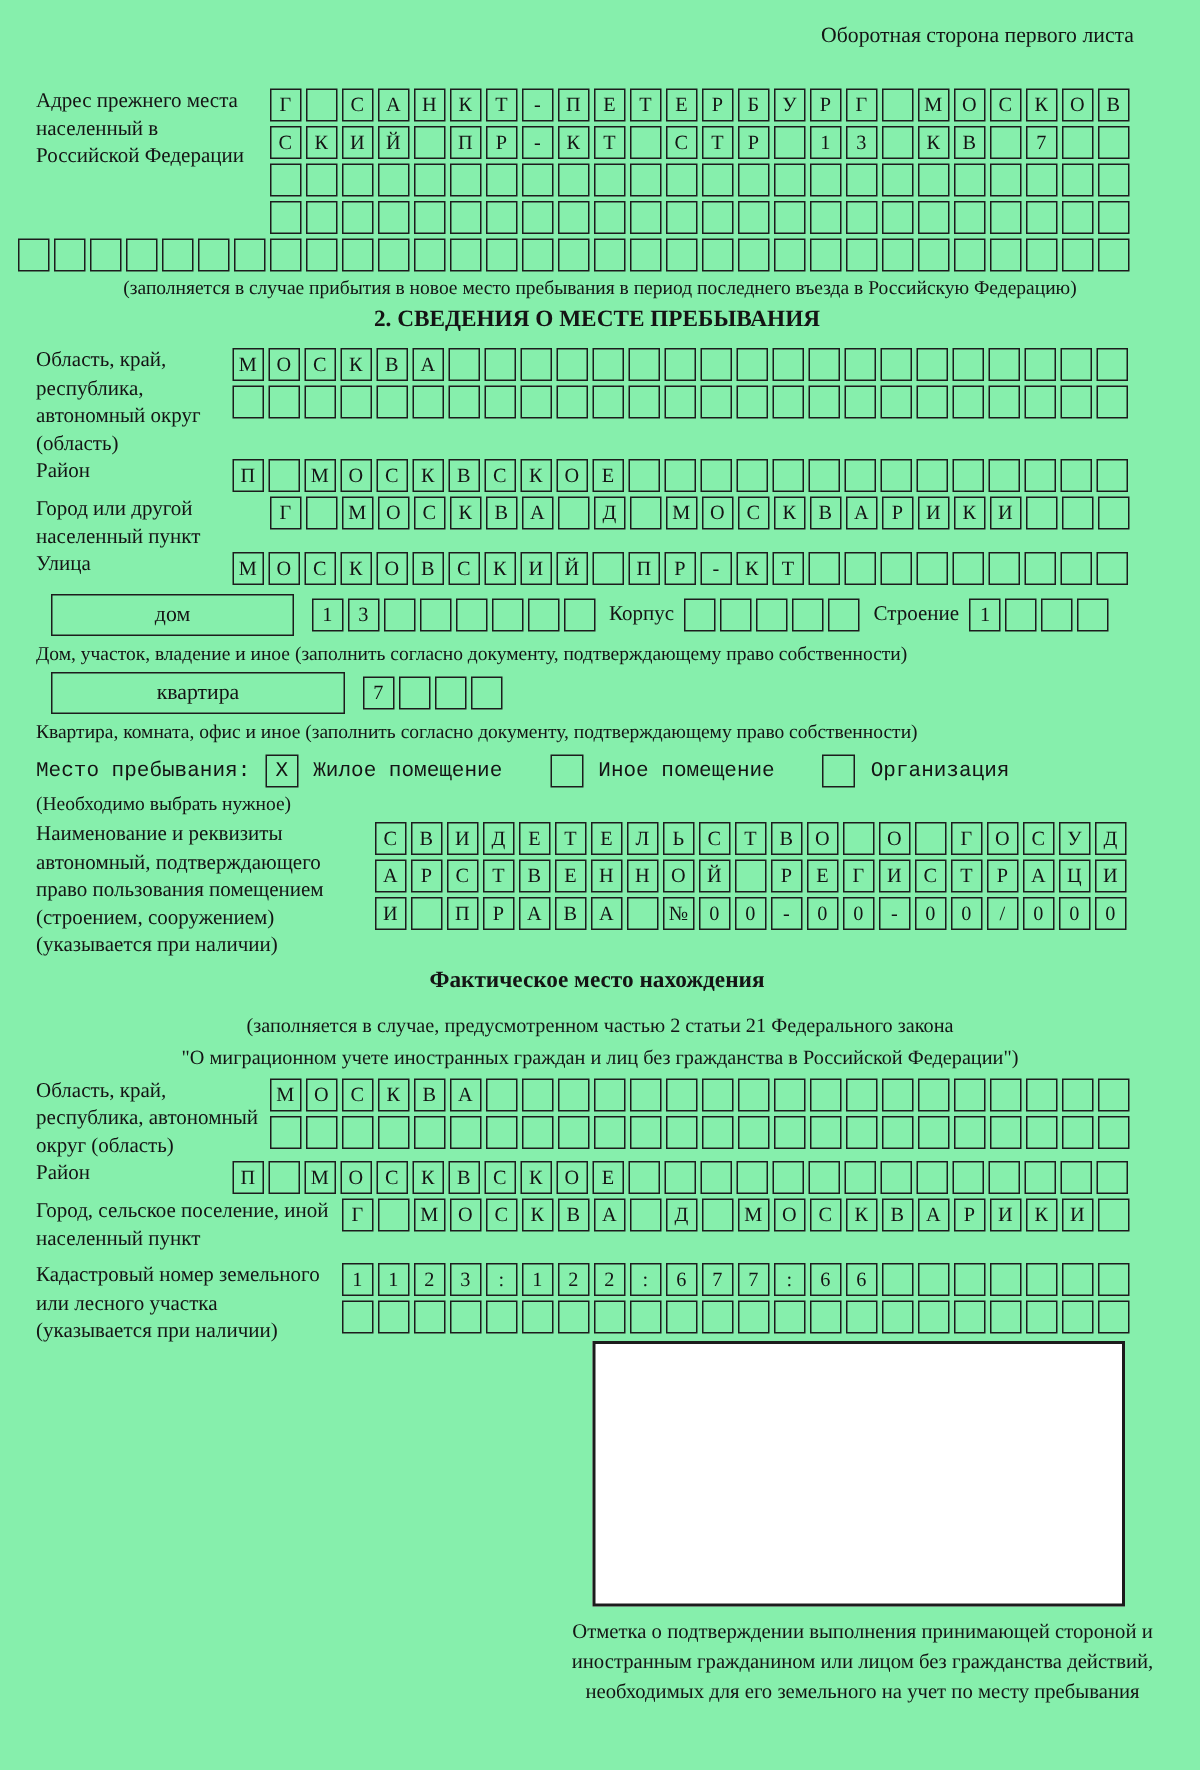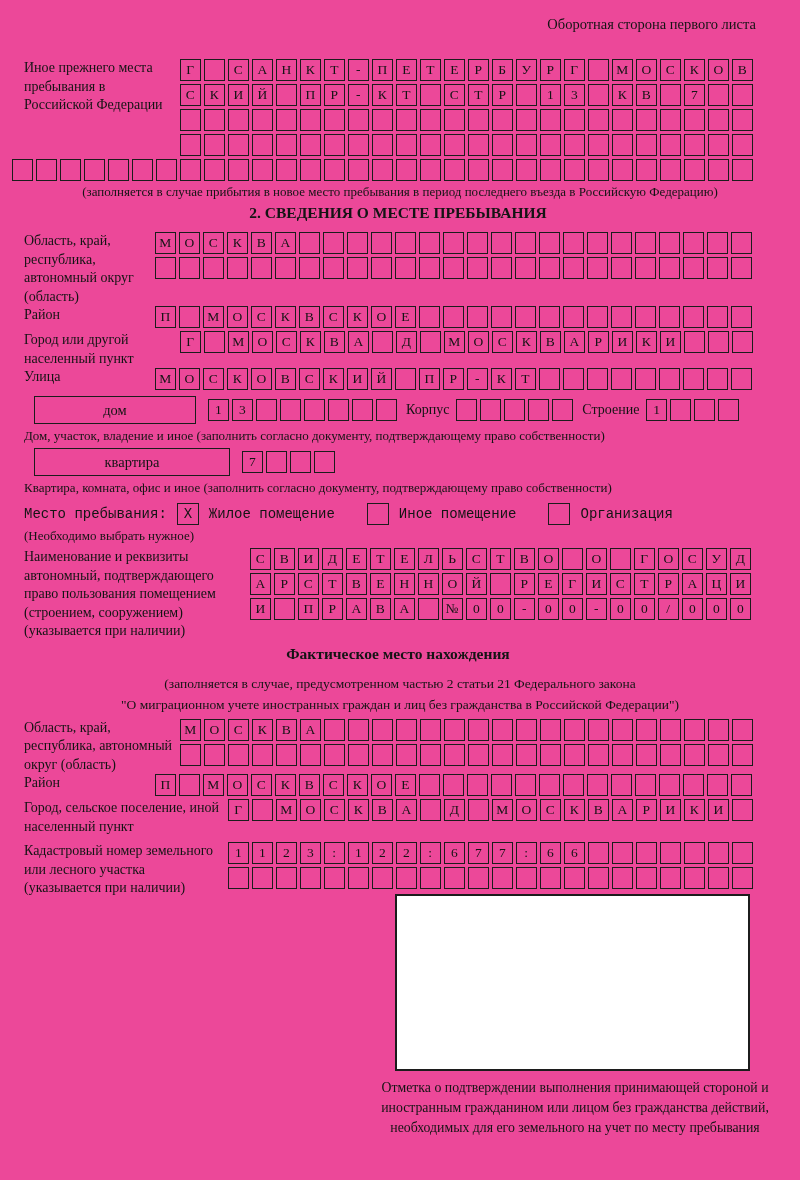--- a/index.html
+++ b/index.html
@@ -2,21 +2,21 @@
 <html><head>
 <meta charset="utf-8">
 <style>
   html,body{margin:0;padding:0;background:#ffffff;}
   .page{
     position:relative;
     width:800px;height:1180px;
     box-sizing:border-box;
     padding:16px 0 0 24px;
     overflow:hidden;
-    background:#ec4899;
+    background:#86efac;
     color:#141414;
     font-family:"Liberation Serif","DejaVu Serif",serif;
   }
   .hdr{font-size:14.5px;text-align:right;padding-right:44px;margin-bottom:26px;}
   .brow{display:flex;align-items:flex-start;}
   .lbl{font-size:14px;line-height:18.5px;margin-right:6px;}
   .w125{flex:0 0 125px;}
   .w150{flex:0 0 150px;}
   .w198{flex:0 0 198px;}
   .w220{flex:0 0 220px;}
@@ -62,21 +62,21 @@
   .stampnote{width:410px;margin-left:346px;text-align:center;font-size:13.8px;line-height:20px;margin-top:7px;}
 </style>
 </head>
 <body>
 
 <div class="page">
 
   <div class="hdr">Оборотная сторона первого листа</div>
 
   <div class="brow">
-    <div class="lbl w150">Иное прежнего места пребывания в Российской Федерации</div>
+    <div class="lbl w150">Адрес прежнего места населенный в Российской Федерации</div>
     <div class="rows">
       <div class="cellrow">
           <span class="cell">Г</span>
           <span class="cell"></span>
           <span class="cell">С</span>
           <span class="cell">А</span>
           <span class="cell">Н</span>
           <span class="cell">К</span>
           <span class="cell">Т</span>
           <span class="cell">-</span>

